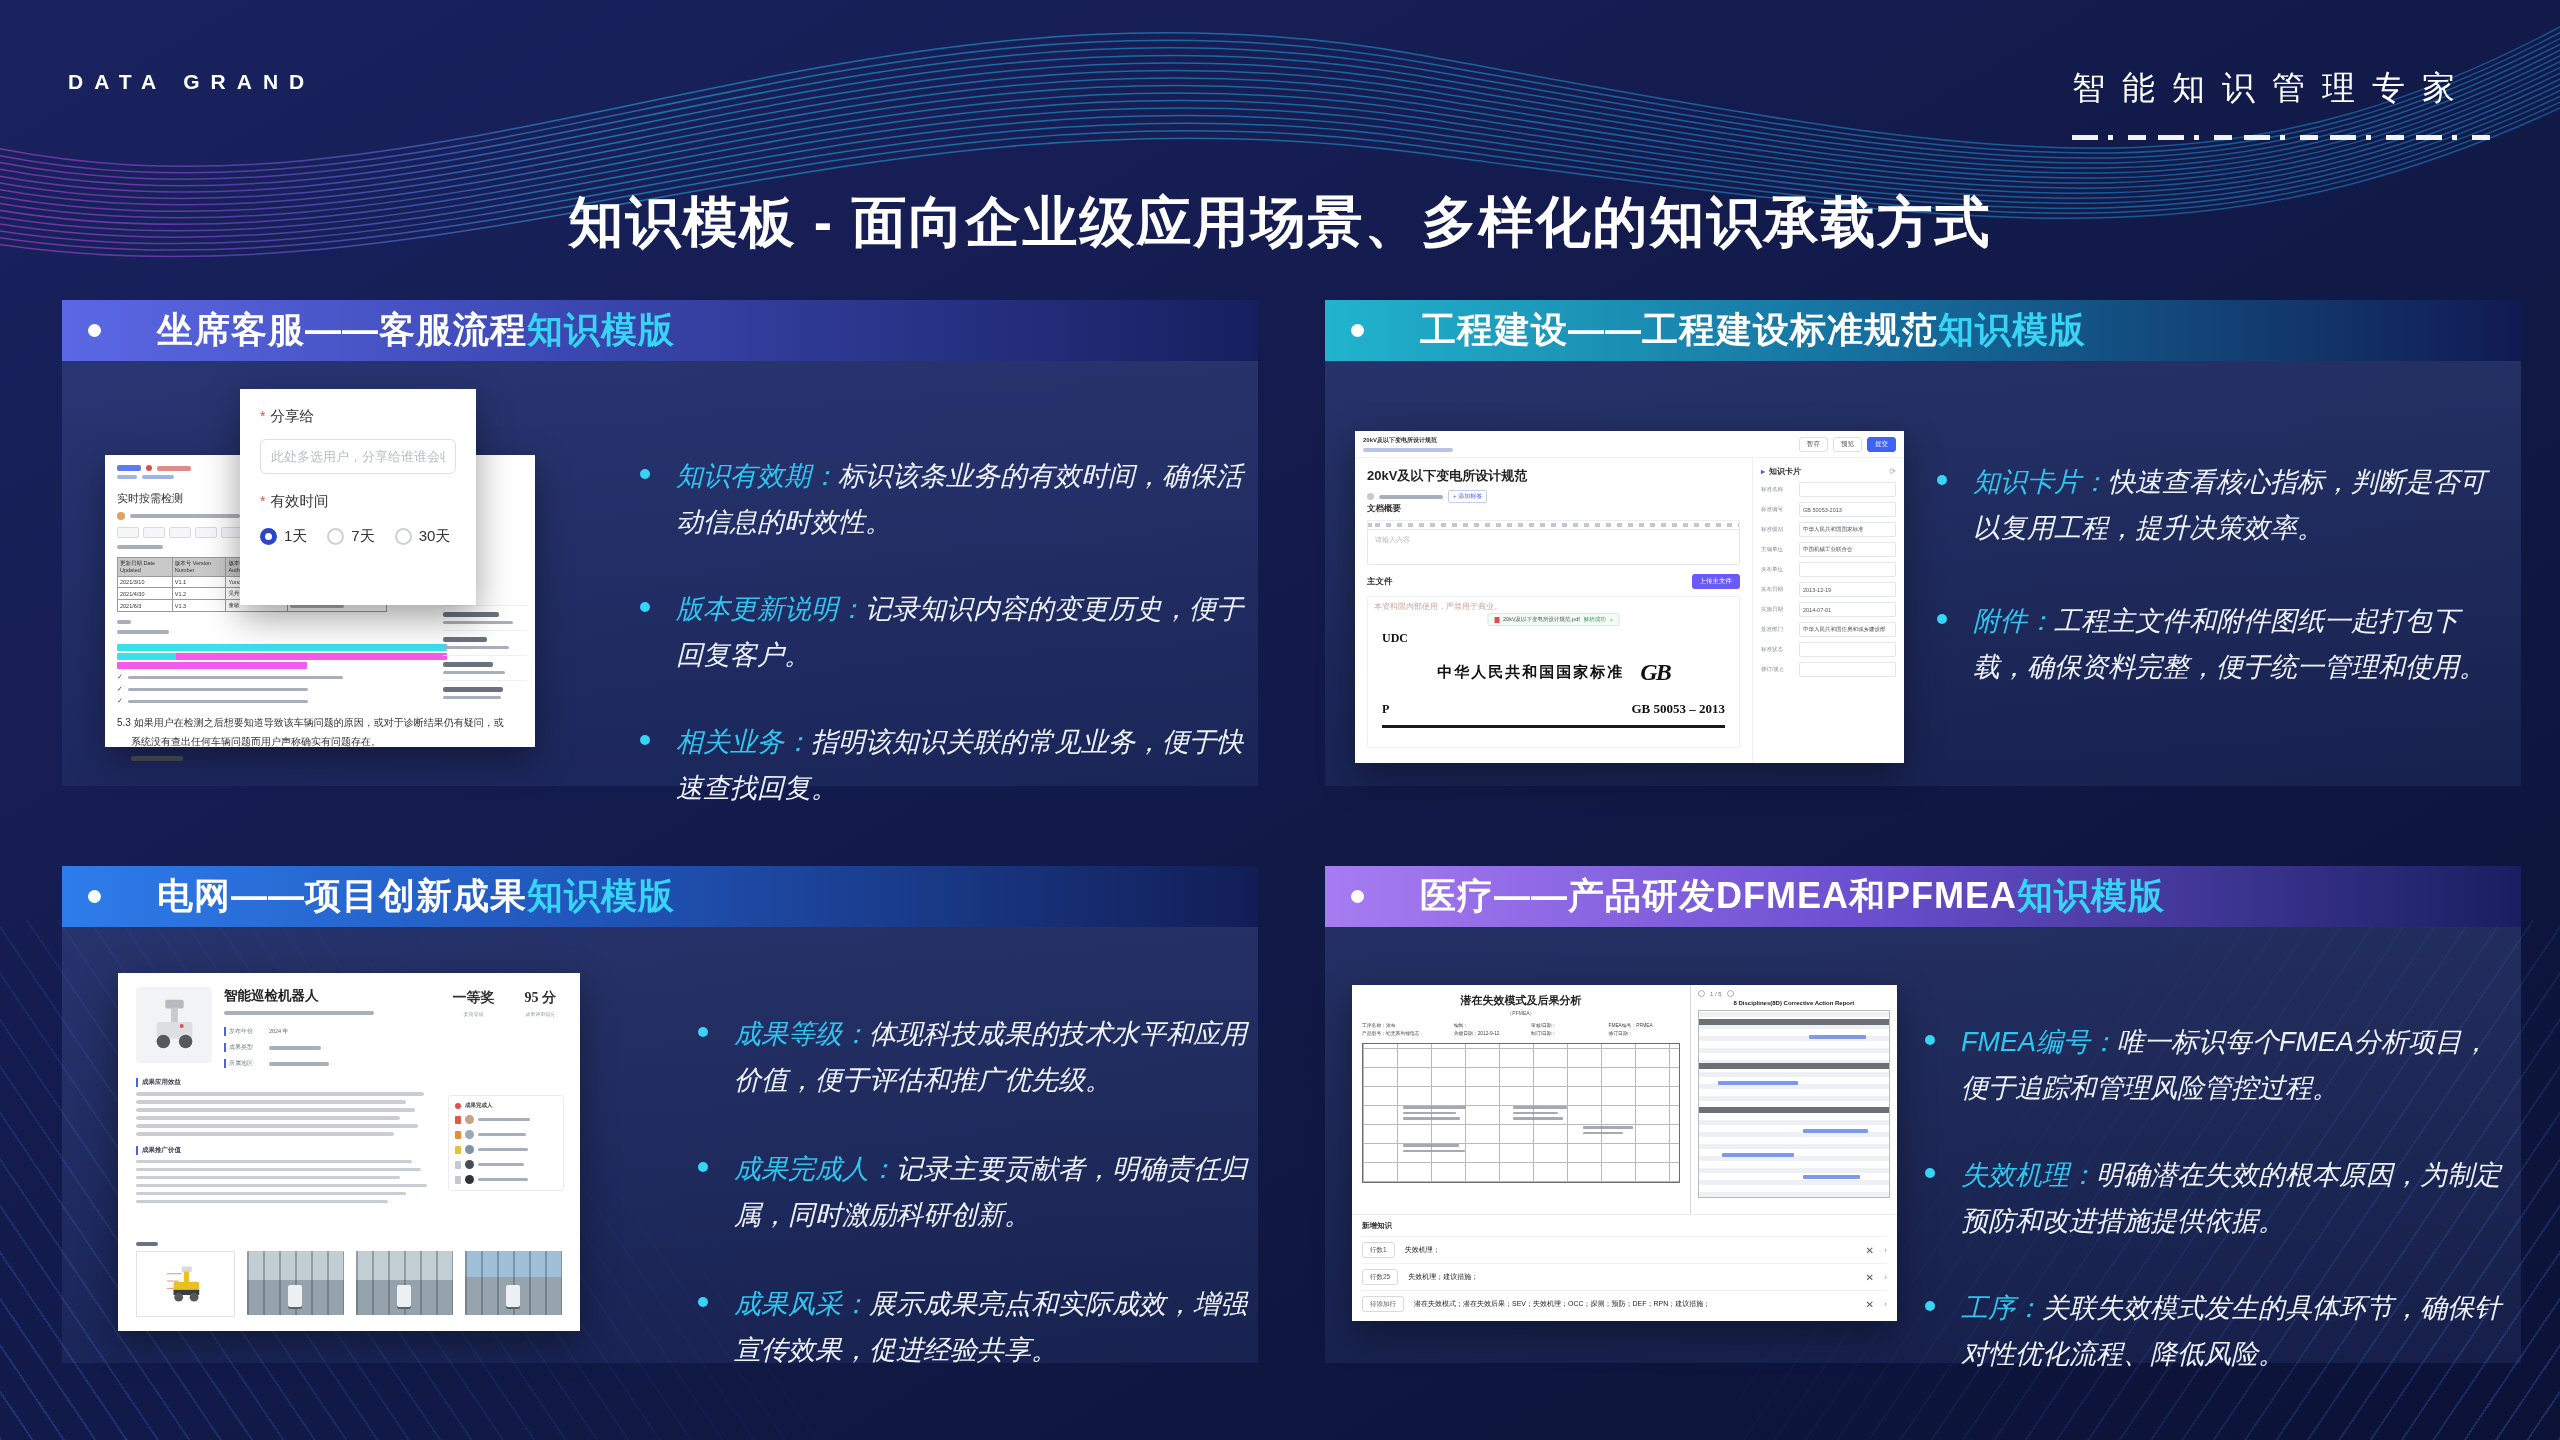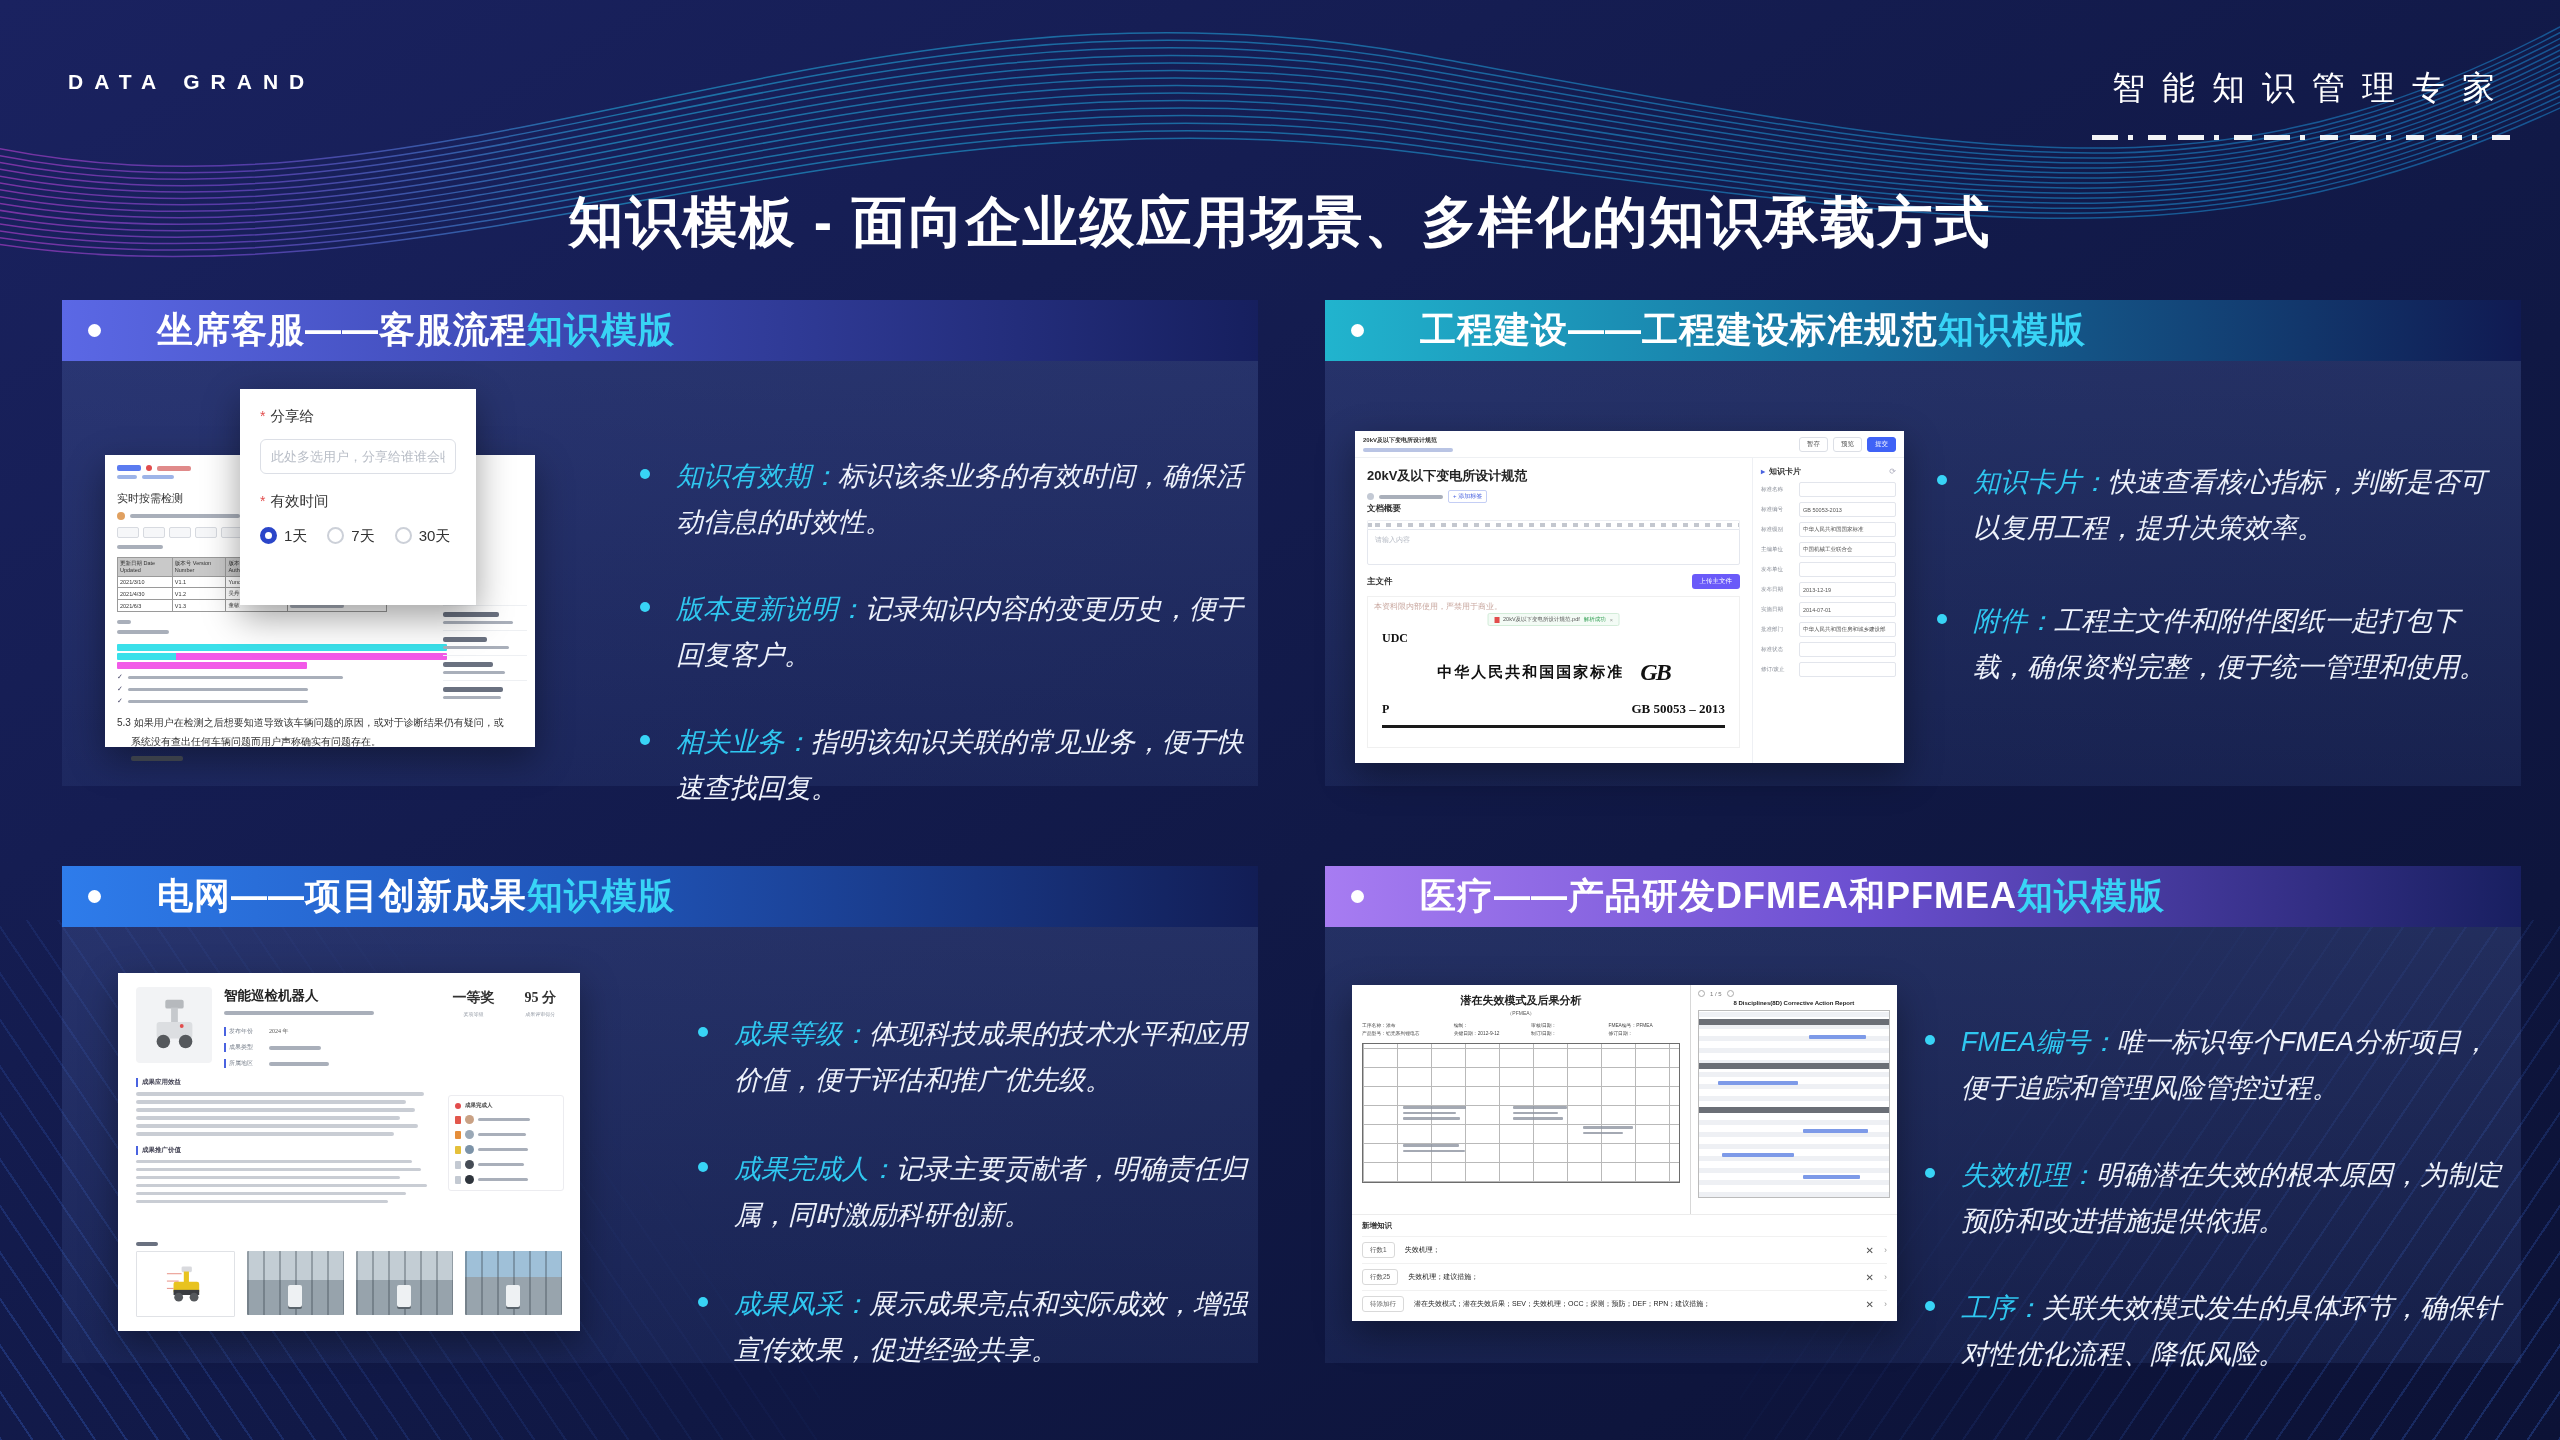--- a/index.html
+++ b/index.html
@@ -11,21 +11,21 @@
   .corner.bl{left:0;bottom:0;
     background:repeating-linear-gradient(56deg,rgba(62,112,222,.28) 0 2px,transparent 2px 26px);
     -webkit-mask:linear-gradient(45deg,#000 5%,transparent 70%);mask:linear-gradient(45deg,#000 5%,transparent 70%);}
   .corner.br{right:0;bottom:0;
     background:repeating-linear-gradient(-56deg,rgba(62,112,222,.28) 0 2px,transparent 2px 26px);
     -webkit-mask:linear-gradient(-45deg,#000 5%,transparent 70%);mask:linear-gradient(-45deg,#000 5%,transparent 70%);}
 
   .logo{position:absolute;left:68px;top:48px;color:#fff;}
   .logo-cn{font-size:54px;font-weight:700;letter-spacing:3px;}
   .logo-en{font-size:21px;font-weight:600;letter-spacing:11px;margin-top:22px;}
-  .tagline{position:absolute;right:48px;top:66px;text-align:right;color:#fff;}
+  .tagline{position:absolute;right:68px;top:66px;color:#fff;}
   .tagline-text{font-size:33px;letter-spacing:17px;font-weight:400;white-space:nowrap;}
   .morse{margin-top:24px;height:5px;width:420px;margin-left:auto;opacity:.95;
     background:repeating-linear-gradient(90deg,#fff 0 26px,transparent 26px 36px,#fff 36px 41px,transparent 41px 56px,#fff 56px 74px,transparent 74px 86px);}
   .page-title{position:absolute;top:186px;left:0;width:100%;text-align:center;color:#fff;
     font-size:55px;font-weight:700;letter-spacing:2px;}
 
   .panel{position:absolute;width:1196px;}
   #panel1{left:62px;top:300px;height:486px;}
   #panel2{left:1325px;top:300px;height:486px;}
   #panel3{left:62px;top:866px;height:497px;}
@@ -73,21 +73,21 @@
   
   #p1popup{left:178px;top:28px;width:236px;height:216px;padding:18px 20px;box-sizing:border-box;z-index:5;}
   .req{color:#e24c4c;font-size:14px;margin-right:5px;}
   .plabel{font-size:14.5px;color:#333;font-weight:500;}
   .pinput{margin-top:13px;width:100%;height:35px;border:1px solid #dcdfe6;border-radius:6px;
     font-size:13px;padding:0 10px;box-sizing:border-box;color:#b9bec7;font-family:"Liberation Sans",sans-serif;}
   .pinput::placeholder{color:#b9bec7;}
   .radios{display:flex;align-items:center;gap:20px;margin-top:16px;font-size:15px;color:#333;}
   .rad{width:17px;height:17px;border:2px solid #ccd0d8;border-radius:50%;box-sizing:border-box;flex:none;}
   .rad.sel{border:5.5px solid #2b46c9;}
-  .radio-opt{display:flex;gap:7px;}
+  .radio-opt{display:flex;align-items:center;gap:7px;}
 
   
   #p2thumb{left:30px;top:70px;width:549px;height:332px;box-sizing:border-box;display:flex;flex-direction:column;}
   .p2topbar{height:26px;flex:none;display:flex;align-items:center;justify-content:space-between;
     padding:0 8px;border-bottom:1px solid #eef0f3;}
   .p2wt{font-size:6px;color:#333;font-weight:600;}
   .p2crumb{width:90px;height:4px;margin-top:3px;}
   .p2btn{font-size:6.5px;border:1px solid #dcdfe6;border-radius:3px;padding:2px 7px;color:#555;background:#fff;}
   .p2btn.primary{background:#3f62f6;border-color:#3f62f6;color:#fff;}
   .p2body{flex:1;display:flex;min-height:0;}

